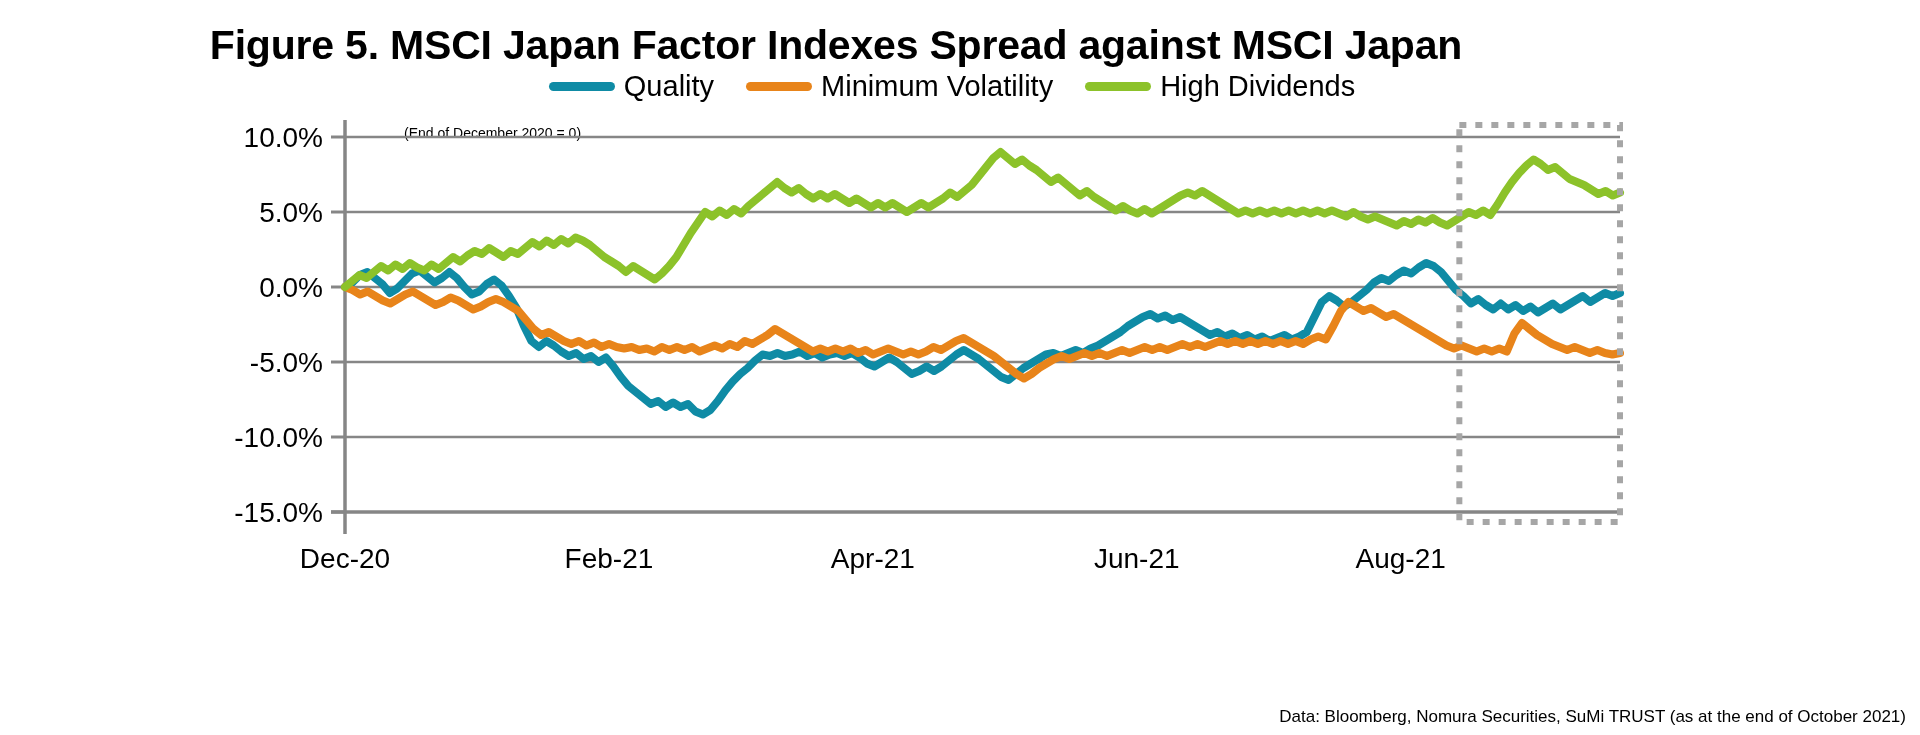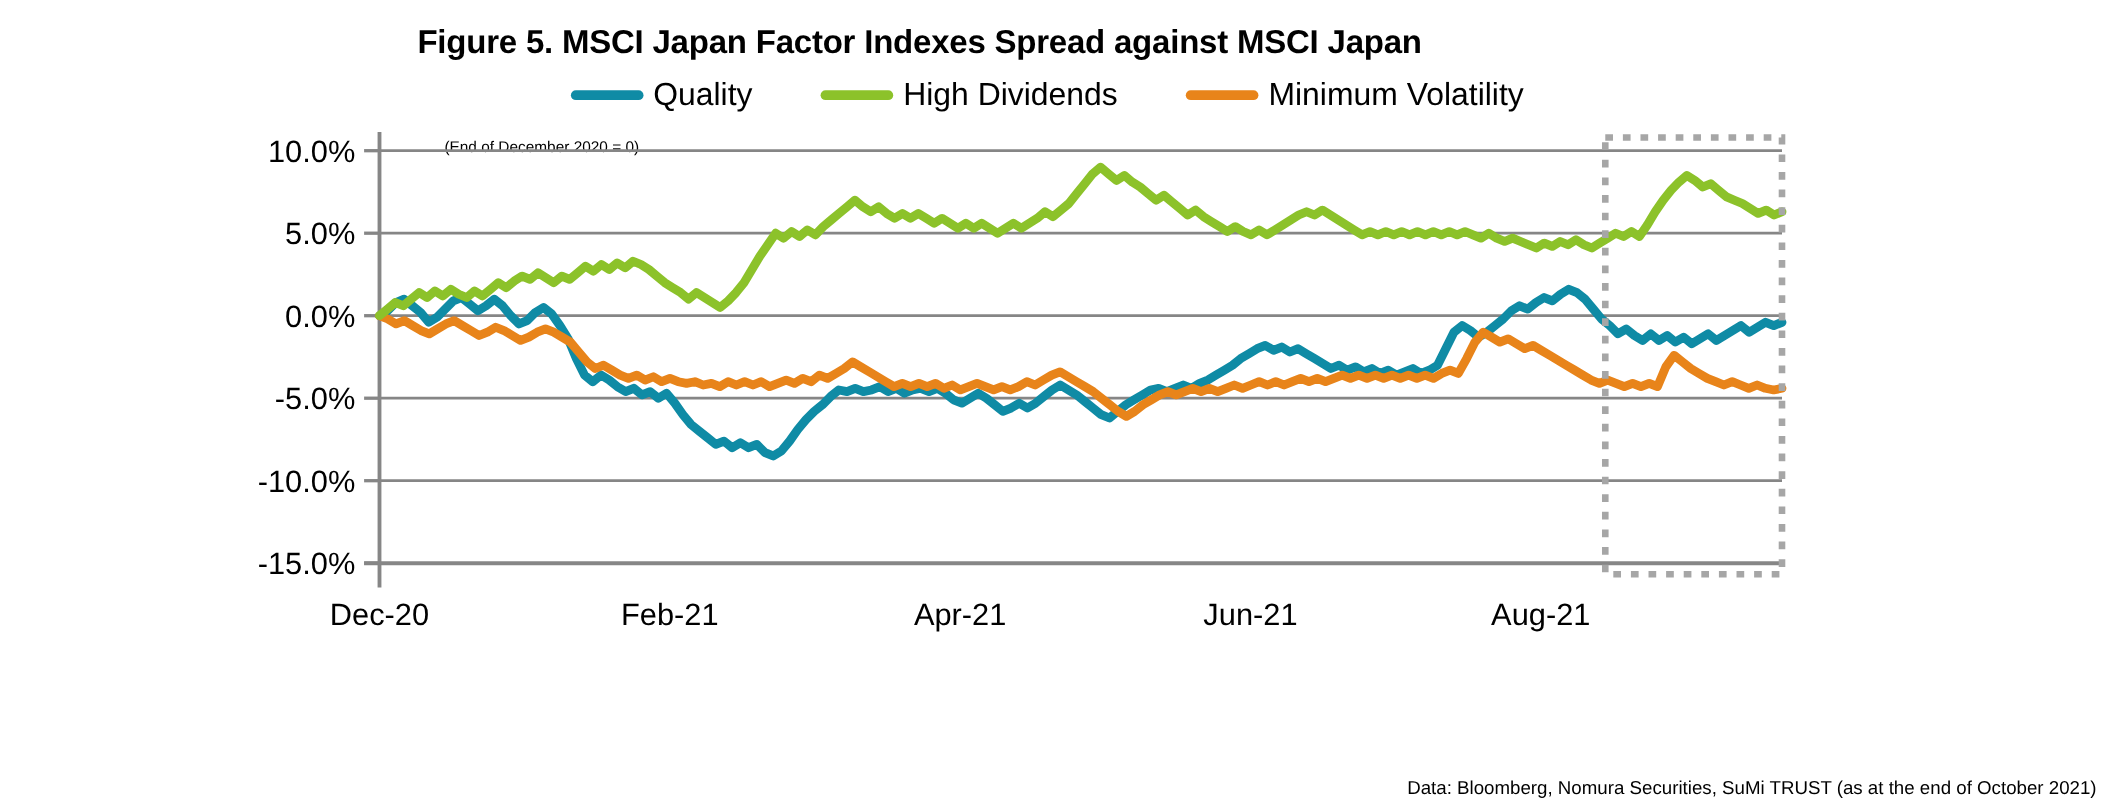--- a/index.html
+++ b/index.html
@@ -12,33 +12,33 @@
   #figure{
     position:relative;
     width:1920px;height:735px;
     box-sizing:border-box;
   }
   
   #chart-title{
     position:absolute;
     top:22px;left:0;width:1672px;
     text-align:center;
-    font-size:30px;
+    font-size:41px;
     font-weight:bold;
     letter-spacing:-0.2px;
     white-space:nowrap;
   }
   
   #legend{
     position:absolute;
     top:70px;left:0;width:1904px;
     display:flex;
     justify-content:center;
     align-items:center;
-    gap:62px;
+    gap:32px;
     pointer-events:none;
   }
   .legend-item{
     display:flex;
     align-items:center;
     gap:9px;
     font-size:29px;
     white-space:nowrap;
   }
   .legend-swatch{
@@ -87,26 +87,26 @@
 <div id="figure">
 
   <div id="chart-title">Figure 5. MSCI Japan Factor Indexes Spread against MSCI Japan</div>
 
   <div id="legend">
     <div class="legend-item">
       <span class="legend-swatch" style="background: rgb(15, 139, 165);"></span>
       <span>Quality</span>
     </div>
     <div class="legend-item">
+      <span class="legend-swatch" style="background: rgb(232, 132, 26);"></span>
+      <span>Minimum Volatility</span>
+    </div>
+    <div class="legend-item">
       <span class="legend-swatch" style="background: rgb(140, 194, 42);"></span>
       <span>High Dividends</span>
-    </div>
-    <div class="legend-item">
-      <span class="legend-swatch" style="background: rgb(232, 132, 26);"></span>
-      <span>Minimum Volatility</span>
     </div>
   </div>
 
   <div id="subtitle">(End of December 2020 = 0)</div>
 
   <svg id="plot-area" viewBox="0 0 1920 735" preserveAspectRatio="none">
     <g id="gridlines-group">
         <line x1="345" x2="1620" y1="137" y2="137" stroke="#868686" stroke-width="2.5"></line>
         <line x1="345" x2="1620" y1="212" y2="212" stroke="#868686" stroke-width="2.5"></line>
         <line x1="345" x2="1620" y1="287" y2="287" stroke="#868686" stroke-width="2.5"></line>

